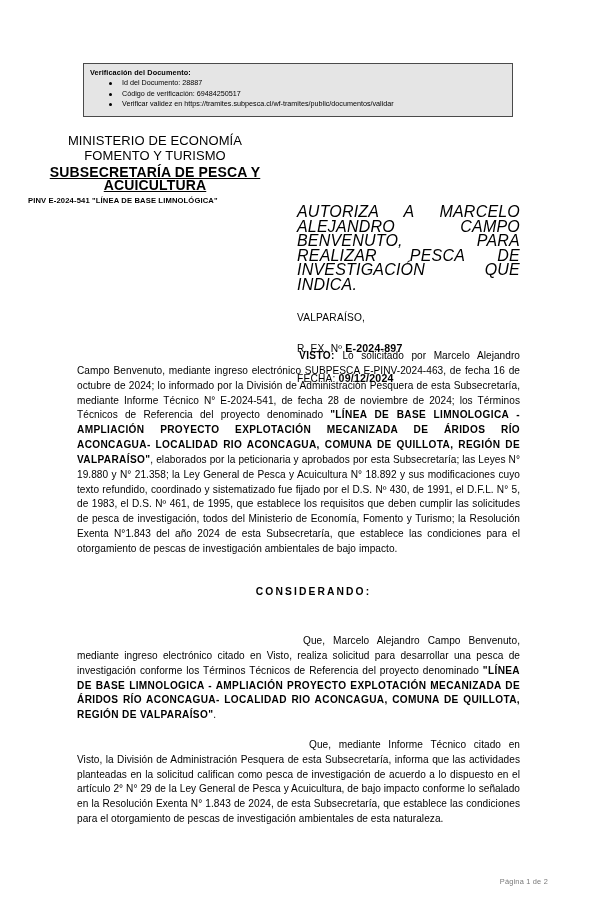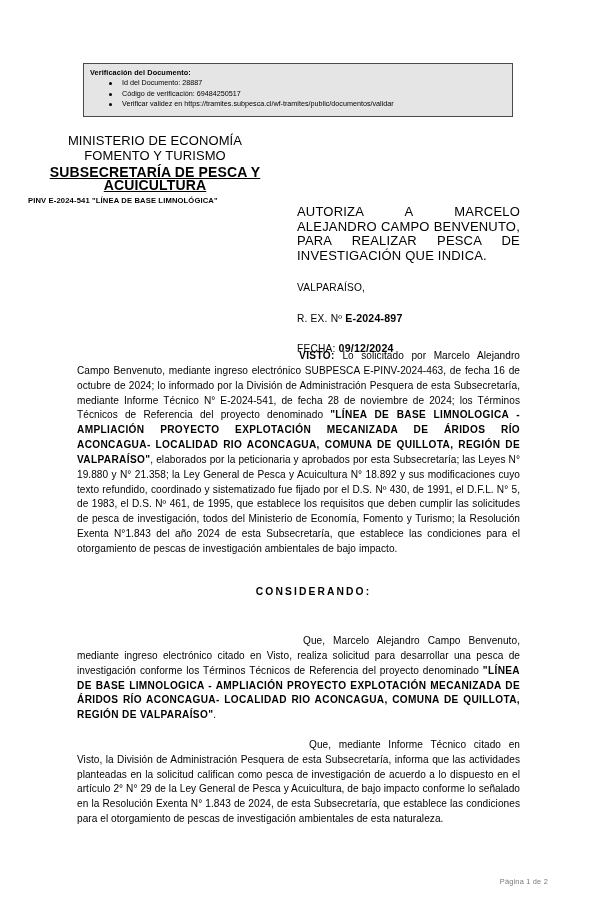--- a/index.html
+++ b/index.html
@@ -92,25 +92,26 @@
   }
 
   
   .right-col {
     position: absolute;
     left: 297px;
     top: 205px;
     width: 223px;
   }
   .autoriza {
-    font-size: 13px;
+    font-size: 16px;
     line-height: 14.6px;
     text-align: justify;
     text-align-last: left;
     letter-spacing: 0.2px;
+    font-style: italic;
   }
   .valparaiso {
     margin-top: 19px;
     font-size: 10.2px;
     letter-spacing: 0.2px;
   }
   .rex {
     margin-top: 19px;
     font-size: 10.2px;
     letter-spacing: 0.2px;

